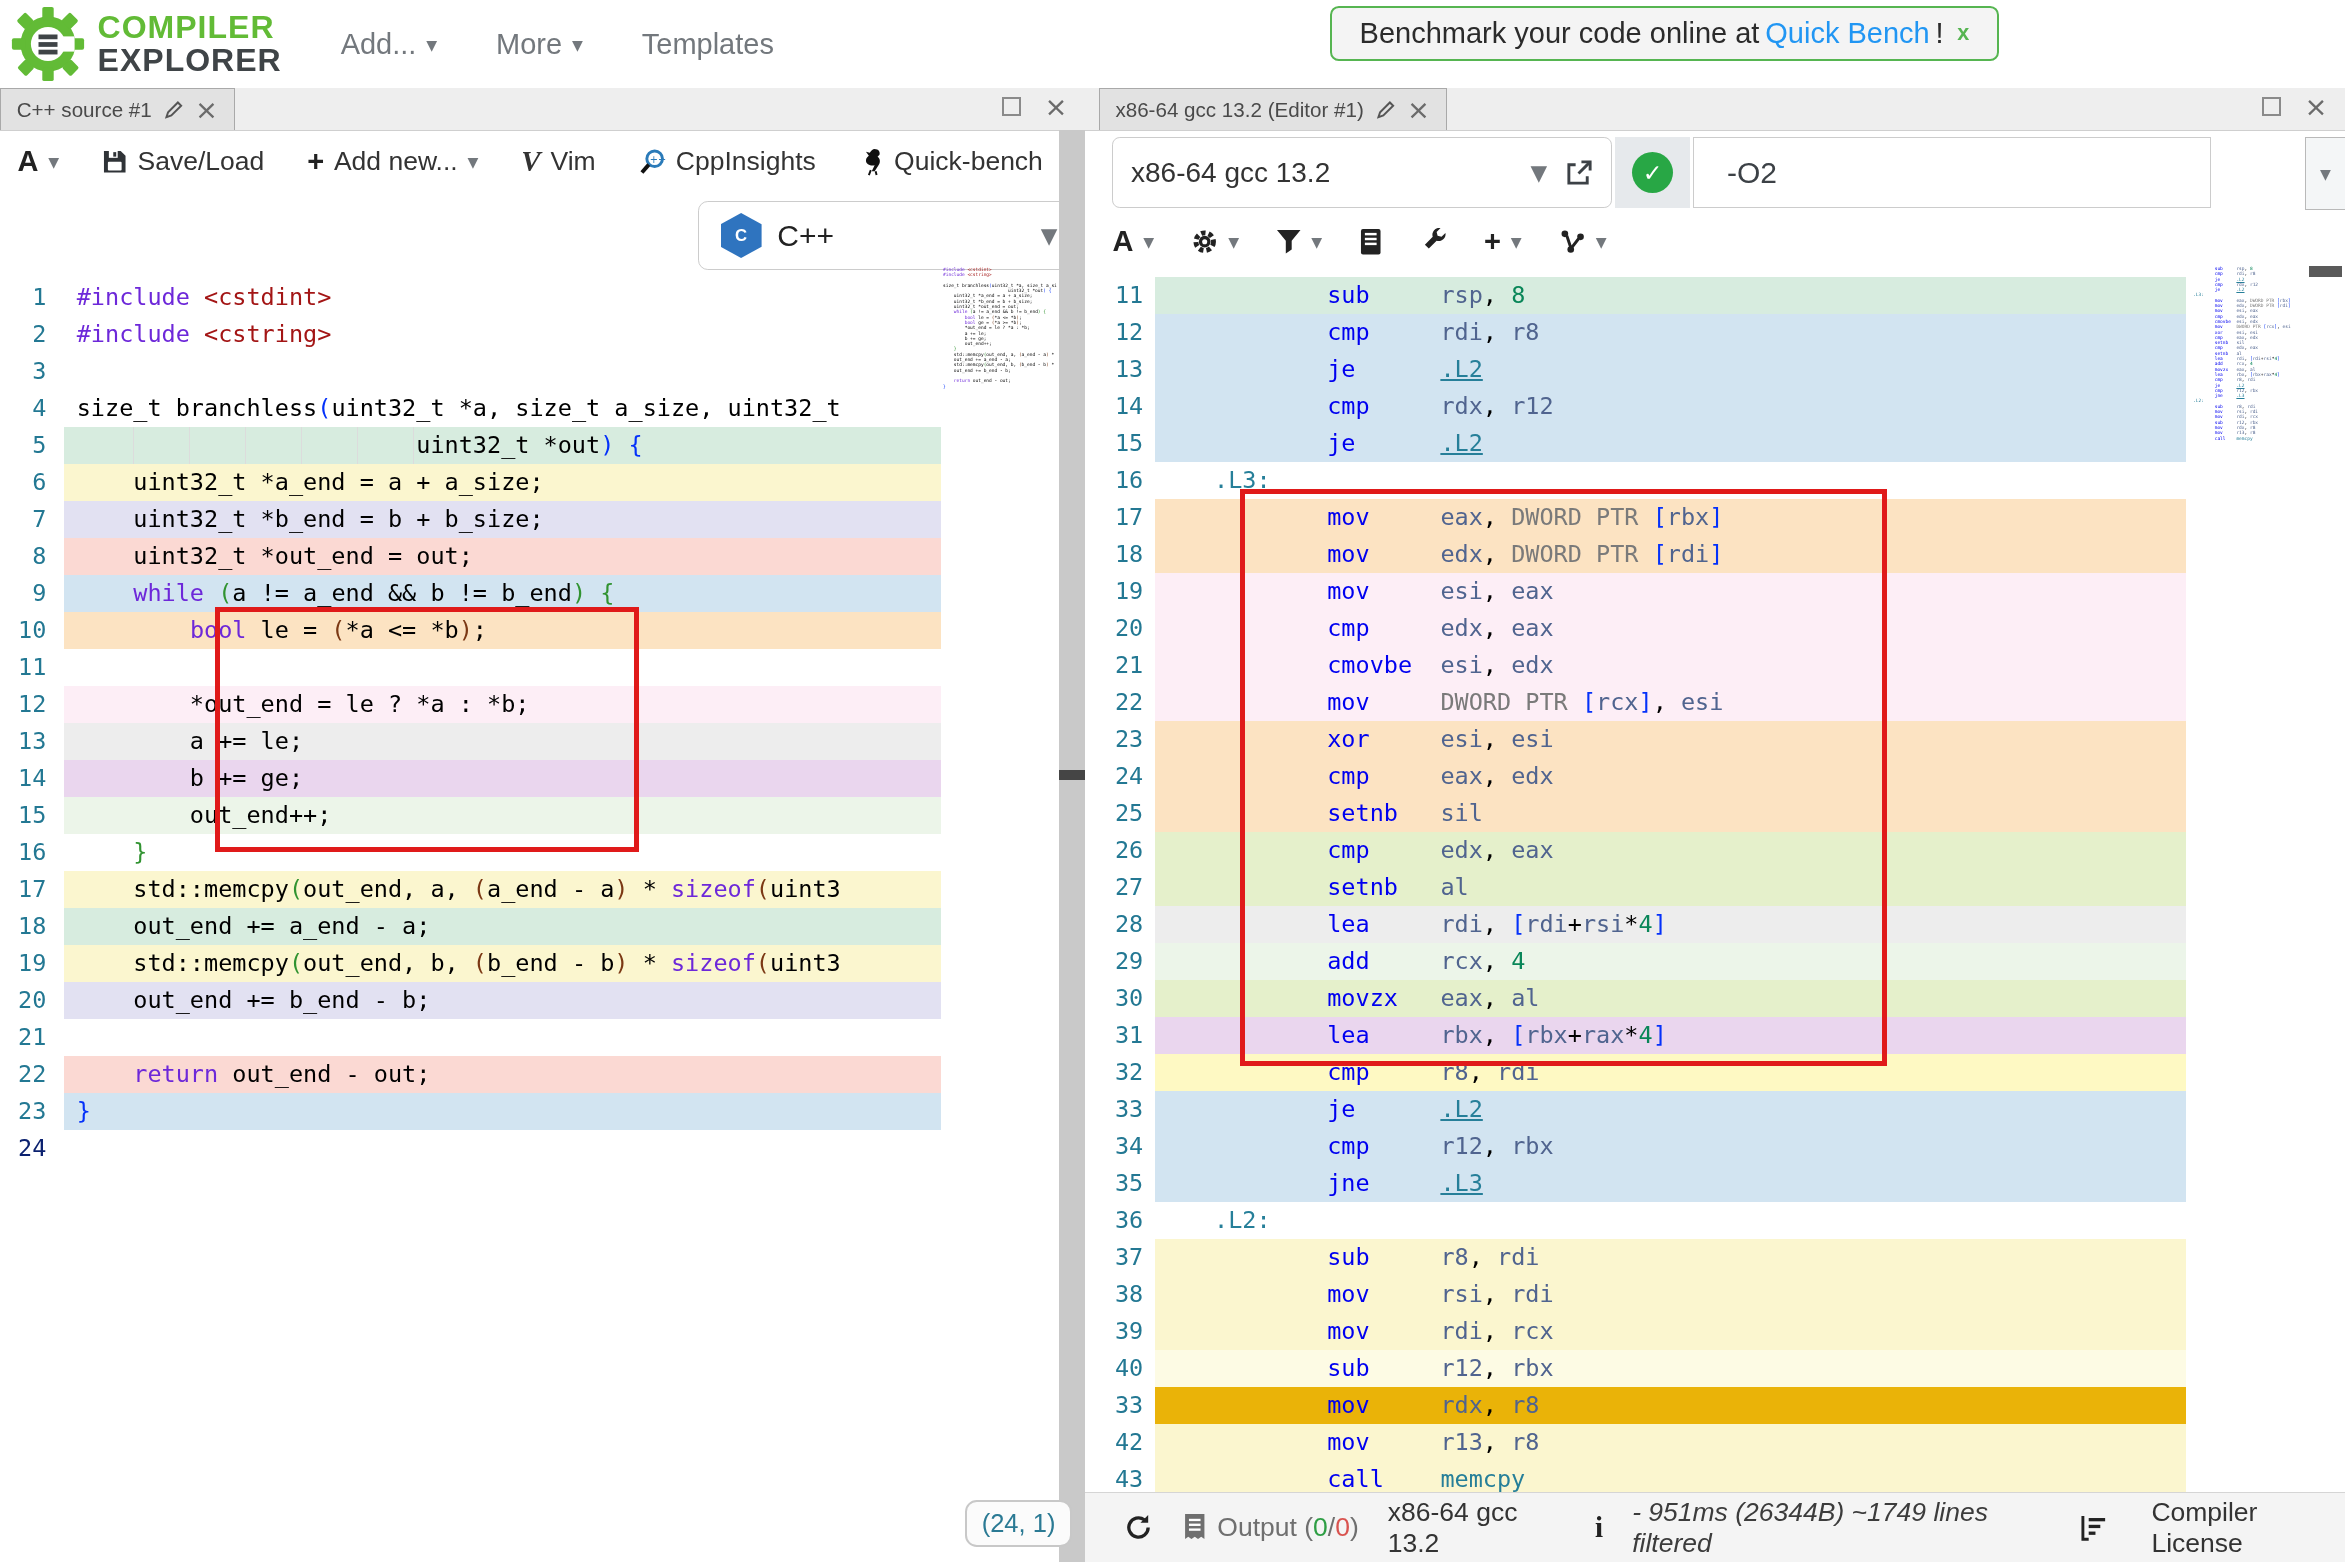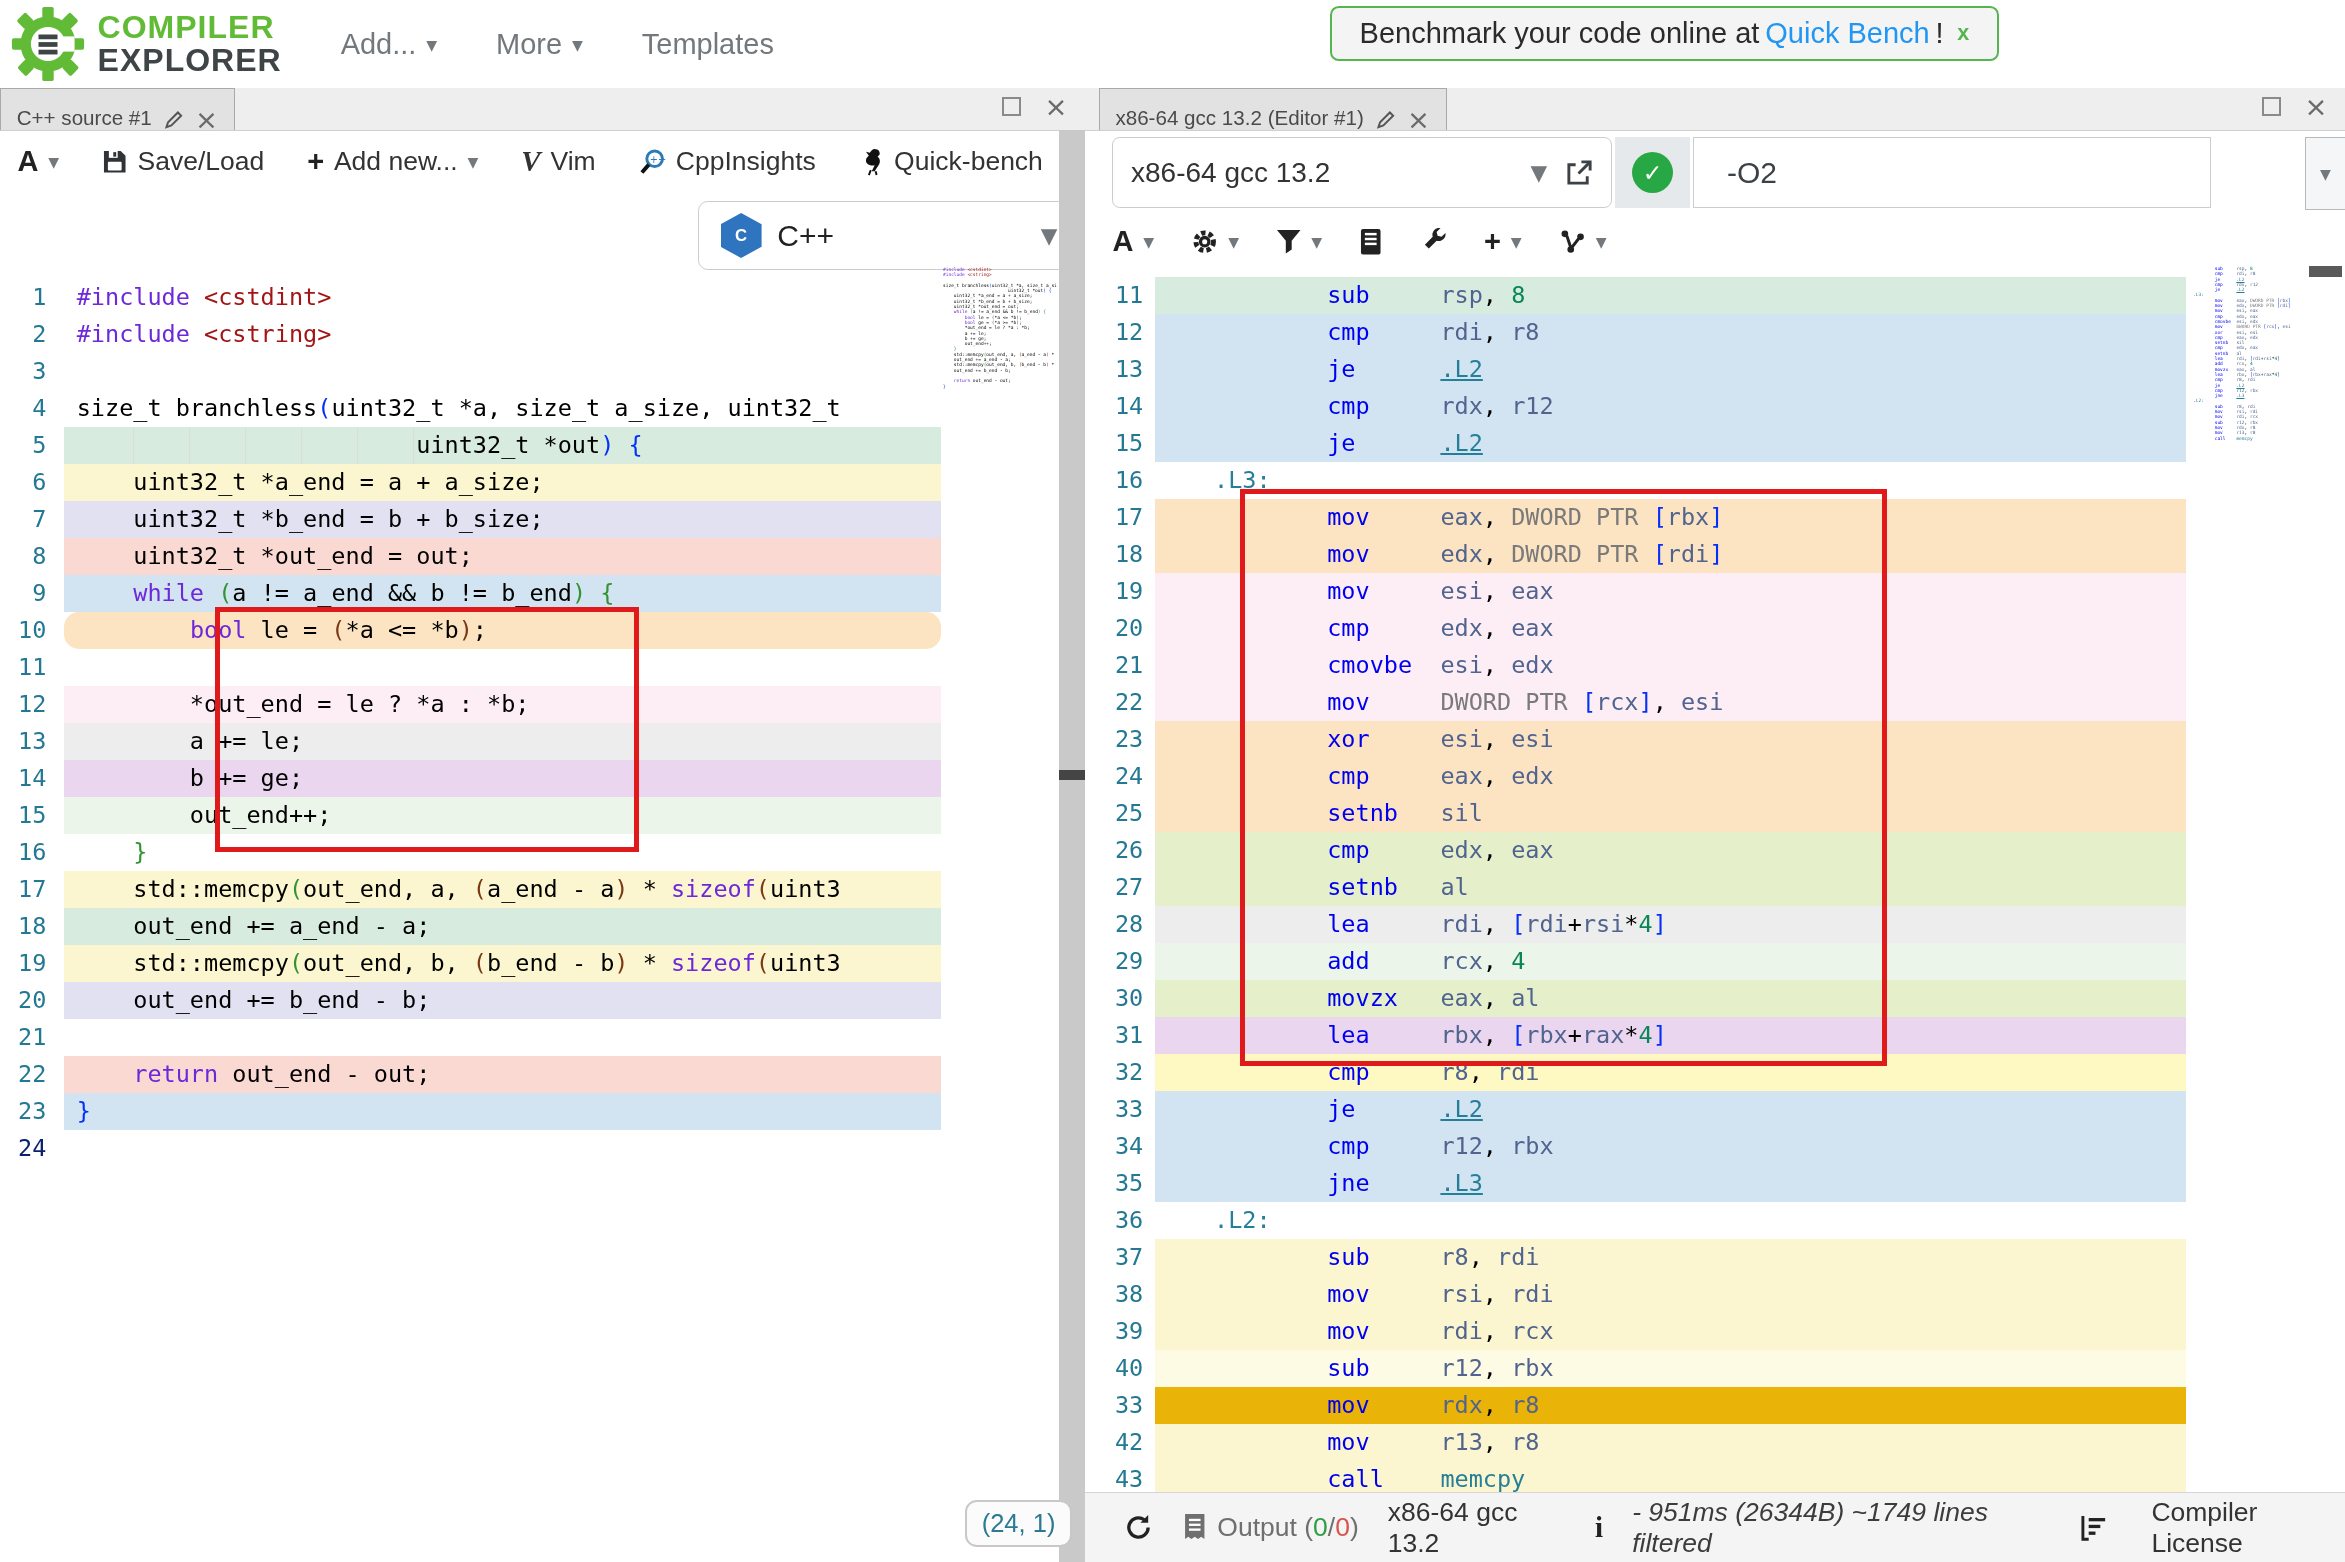--- a/index.html
+++ b/index.html
@@ -20,21 +20,21 @@
           border-radius:8.8px;background:#f4f4f4;display:flex;align-items:center;justify-content:center;
           gap:5.9px;font-size:29px;color:#2b2b2b;}
   .banner a{color:#2196f3;text-decoration:none;}
   .banner .close-x{color:#56b551;font-size:21.6px;margin-left:7.8px;font-weight:bold;cursor:pointer;}
 
   
   .pane{position:absolute;top:88px;bottom:0;background:#fff;}
   #left-pane{left:0;width:1085px;}
   #right-pane{left:1085px;right:0;}
   .tabrow{height:42px;background:#eeeeee;border-bottom:1px solid #cfcfcf;display:flex;align-items:stretch;position:relative;}
-  .tab{background:#e2e2e2;border:1px solid #a9a9a9;border-bottom:none;display:flex;align-items:flex-end;
+  .tab{background:#e2e2e2;border:1px solid #a9a9a9;border-bottom:none;display:flex;align-items:center;
        gap:11.8px;padding:0 15.7px;font-size:20.6px;color:#4a4a4a;}
   .tab .mini-icon{display:flex;align-items:center;}
   .winctl{position:absolute;right:17.6px;top:8.8px;display:flex;gap:23.5px;align-items:center;}
   .maxbox{width:14.7px;height:14.7px;border:2px solid #8a8a8a;display:inline-block;}
   .closex{font-size:27.4px;color:#6b6b6b;line-height:19.6px;font-family:"DejaVu Sans",sans-serif;}
 
   
   .toolbar{display:flex;align-items:center;gap:43px;padding:0 17.6px;height:61px;font-size:26.5px;color:#333;}
   .tb-item{display:flex;align-items:center;gap:9.8px;cursor:pointer;white-space:nowrap;}
   .tb-A{font-size:29px;font-weight:bold;color:#222;}
@@ -238,21 +238,21 @@
   <div class="editor" id="left-editor">
       <div class="cl"><span class="ln">1</span><span class="lc"><span class="tk-k">#include</span><span class="tk-t"> </span><span class="tk-s">&lt;cstdint&gt;</span></span></div>
       <div class="cl"><span class="ln">2</span><span class="lc"><span class="tk-k">#include</span><span class="tk-t"> </span><span class="tk-s">&lt;cstring&gt;</span></span></div>
       <div class="cl"><span class="ln">3</span><span class="lc"></span></div>
       <div class="cl"><span class="ln">4</span><span class="lc"><span class="tk-t">size_t branchless</span><span class="tk-b1">(</span><span class="tk-t">uint32_t *a, size_t a_size, uint32_t</span></span></div>
       <div class="cl guides"><span class="ln">5</span><span class="lc" style="background-color: rgb(215, 236, 223);"><span class="tk-t">                        uint32_t *out</span><span class="tk-b1">)</span><span class="tk-t"> </span><span class="tk-b1">{</span></span></div>
       <div class="cl"><span class="ln">6</span><span class="lc" style="background-color: rgb(251, 246, 207);"><span class="tk-t">    uint32_t *a_end = a + a_size;</span></span></div>
       <div class="cl"><span class="ln">7</span><span class="lc" style="background-color: rgb(226, 225, 242);"><span class="tk-t">    uint32_t *b_end = b + b_size;</span></span></div>
       <div class="cl"><span class="ln">8</span><span class="lc" style="background-color: rgb(251, 217, 211);"><span class="tk-t">    uint32_t *out_end = out;</span></span></div>
       <div class="cl"><span class="ln">9</span><span class="lc" style="background-color: rgb(210, 228, 241);"><span class="tk-t">    </span><span class="tk-k">while</span><span class="tk-t"> </span><span class="tk-b2">(</span><span class="tk-t">a != a_end &amp;&amp; b != b_end</span><span class="tk-b2">)</span><span class="tk-t"> </span><span class="tk-b2">{</span></span></div>
-      <div class="cl"><span class="ln">10</span><span class="lc" style="background-color: rgb(252, 227, 194); border-radius: 15px;"><span class="tk-t">        </span><span class="tk-k">bool</span><span class="tk-t"> le = </span><span class="tk-b3">(</span><span class="tk-t">*a &lt;= *b</span><span class="tk-b3">)</span><span class="tk-t">;</span></span></div>
+      <div class="cl"><span class="ln">10</span><span class="lc" style="background-color: rgb(252, 227, 194);"><span class="tk-t">        </span><span class="tk-k">bool</span><span class="tk-t"> le = </span><span class="tk-b3">(</span><span class="tk-t">*a &lt;= *b</span><span class="tk-b3">)</span><span class="tk-t">;</span></span></div>
       <div class="cl"><span class="ln">11</span></div>
       <div class="cl"><span class="ln">12</span><span class="lc" style="background-color: rgb(253, 238, 246);"><span class="tk-t">        *out_end = le ? *a : *b;</span></span></div>
       <div class="cl"><span class="ln">13</span><span class="lc" style="background-color: rgb(237, 237, 237);"><span class="tk-t">        a += le;</span></span></div>
       <div class="cl"><span class="ln">14</span><span class="lc" style="background-color: rgb(234, 214, 238);"><span class="tk-t">        b += ge;</span></span></div>
       <div class="cl"><span class="ln">15</span><span class="lc" style="background-color: rgb(236, 245, 233);"><span class="tk-t">        out_end++;</span></span></div>
       <div class="cl"><span class="ln">16</span><span class="lc"><span class="tk-t">    </span><span class="tk-b2">}</span></span></div>
       <div class="cl"><span class="ln">17</span><span class="lc" style="background-color: rgb(251, 246, 207);"><span class="tk-t">    std::memcpy</span><span class="tk-b2">(</span><span class="tk-t">out_end, a, </span><span class="tk-b3">(</span><span class="tk-t">a_end - a</span><span class="tk-b3">)</span><span class="tk-t"> * </span><span class="tk-k">sizeof</span><span class="tk-b3">(</span><span class="tk-t">uint3</span></span></div>
       <div class="cl"><span class="ln">18</span><span class="lc" style="background-color: rgb(215, 236, 223);"><span class="tk-t">    out_end += a_end - a;</span></span></div>
       <div class="cl"><span class="ln">19</span><span class="lc" style="background-color: rgb(251, 246, 207);"><span class="tk-t">    std::memcpy</span><span class="tk-b2">(</span><span class="tk-t">out_end, b, </span><span class="tk-b3">(</span><span class="tk-t">b_end - b</span><span class="tk-b3">)</span><span class="tk-t"> * </span><span class="tk-k">sizeof</span><span class="tk-b3">(</span><span class="tk-t">uint3</span></span></div>
       <div class="cl"><span class="ln">20</span><span class="lc" style="background-color: rgb(226, 225, 242);"><span class="tk-t">    out_end += b_end - b;</span></span></div>

